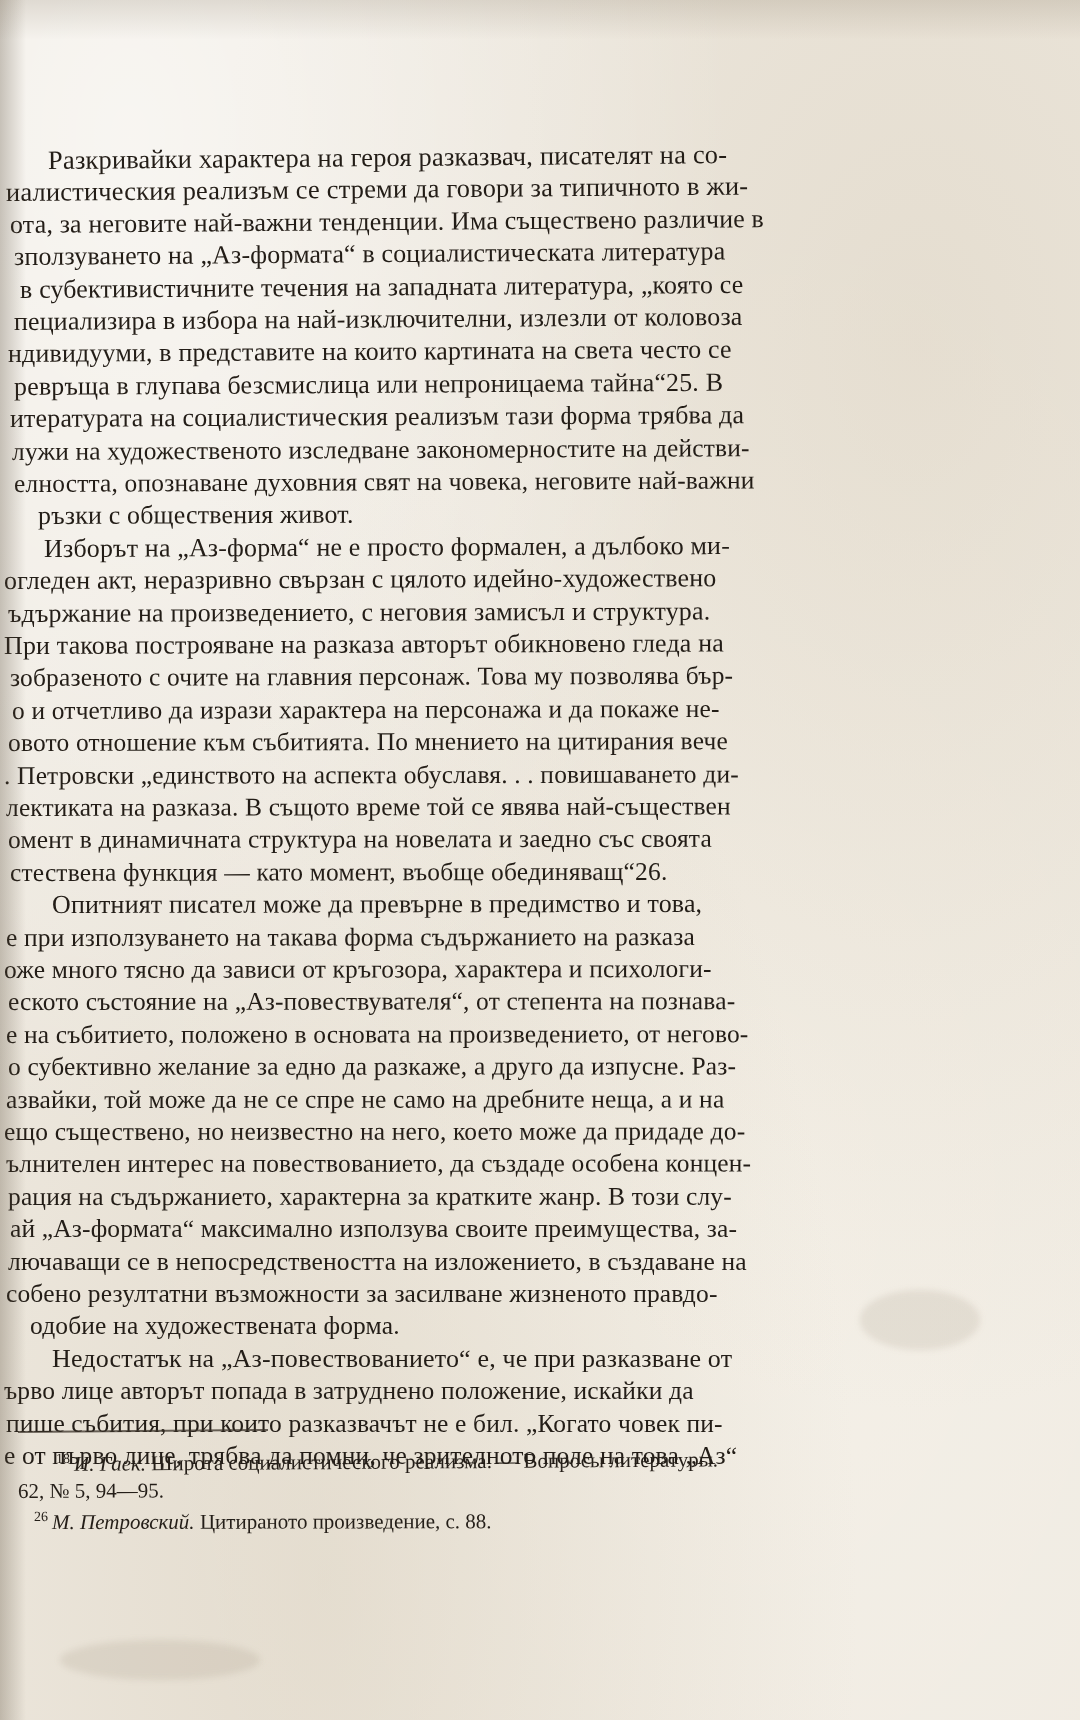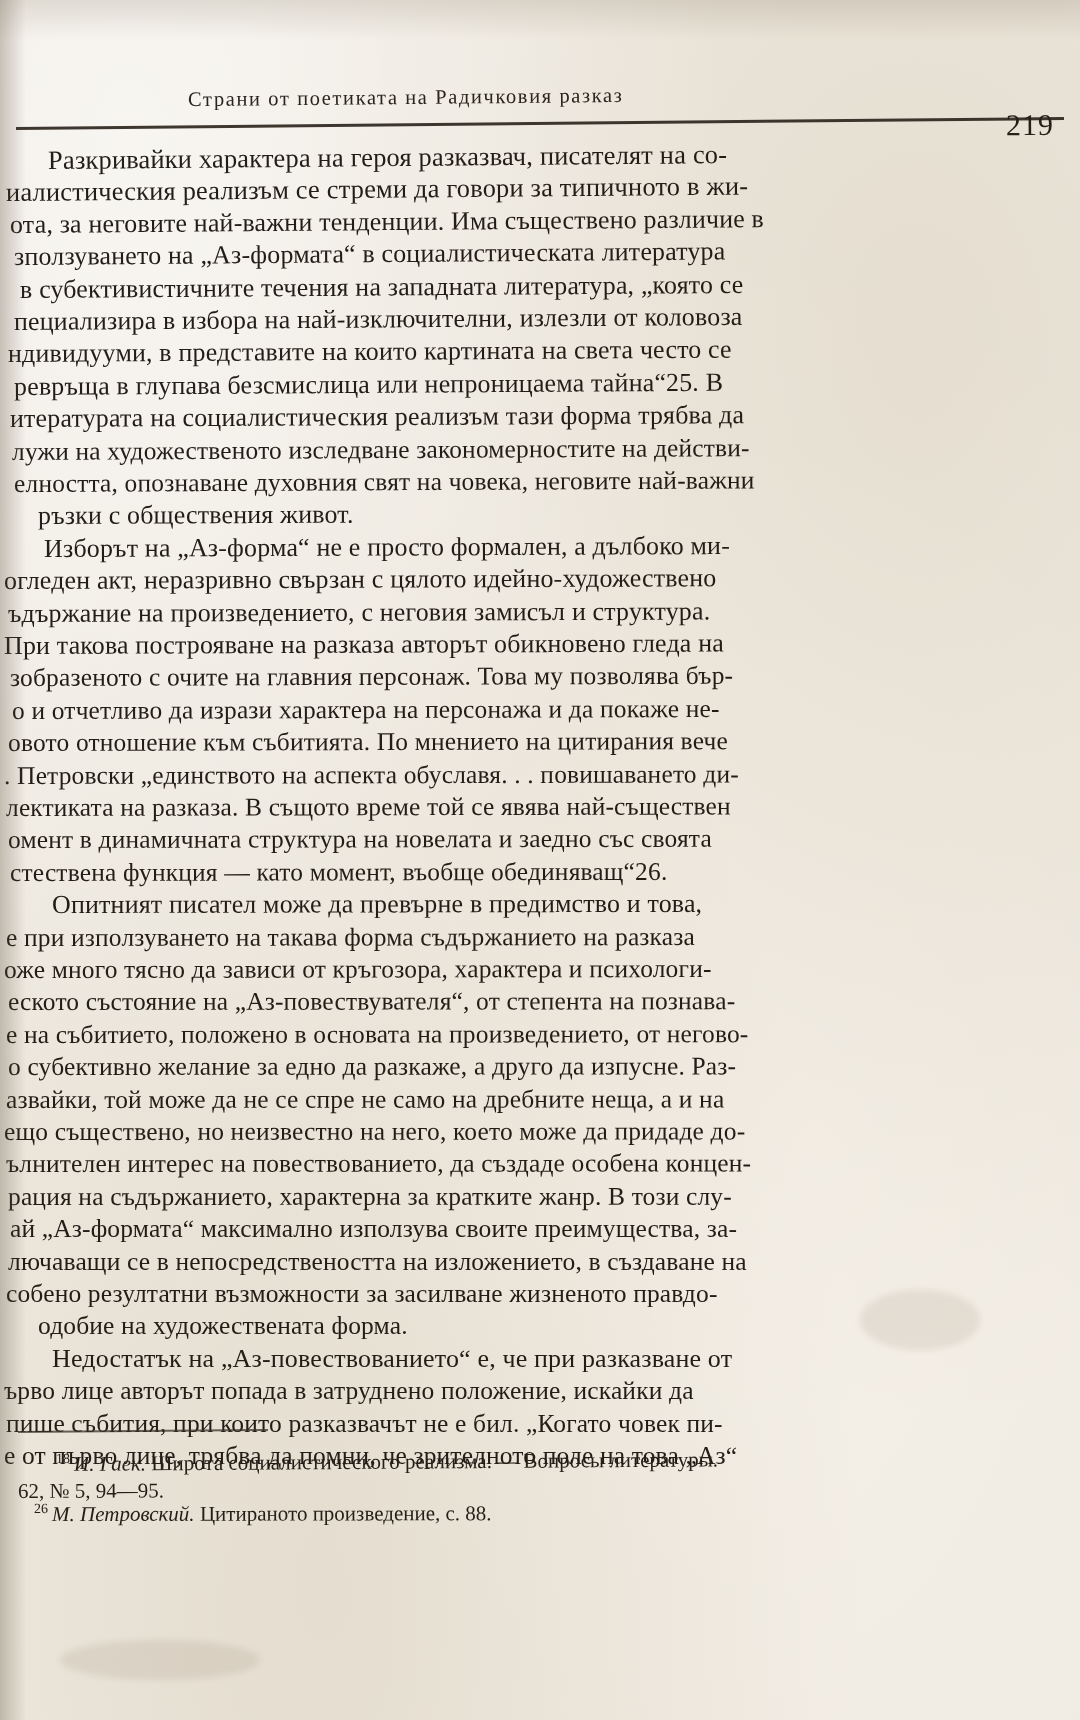--- a/index.html
+++ b/index.html
@@ -154,25 +154,20 @@
     filter: blur(3px);
   }
 </style>
 </head>
 <body>
 
 <div class="page">
 
   <div class="paper-grain"></div>
 
-  <div class="header-zone">
-    <div class="head-rule"></div>
-    <div class="running-head">Страни от поетиката на Радичковия разказ</div>
-    <div class="page-number">219</div>
-  </div>
 
   <div class="body-zone">
     <div id="lines">
         <div class="line indent" style="top: 0px; left: 48px; font-size: 26.5px; transform: rotate(-0.5deg);">Разкривайки характера на героя разказвач, писателят на со-</div>
         <div class="line" style="top: 32px; left: 6px; font-size: 26.5px; transform: rotate(-0.5deg);">иалистическия реализъм се стреми да говори за типичното в жи-</div>
         <div class="line" style="top: 65px; left: 10px; font-size: 26px; transform: rotate(-0.45deg);">ота, за неговите най-важни тенденции. Има съществено различие в</div>
         <div class="line" style="top: 97px; left: 14px; font-size: 26px; transform: rotate(-0.45deg);">зползуването на „Аз-формата“ в социалистическата литература</div>
         <div class="line" style="top: 130px; left: 20px; font-size: 26px; transform: rotate(-0.4deg);">в субективистичните течения на западната литература, „която се</div>
         <div class="line" style="top: 162px; left: 14px; font-size: 26px; transform: rotate(-0.4deg);">пециализира в избора на най-изключителни, излезли от коловоза</div>
         <div class="line" style="top: 194px; left: 8px; font-size: 26px; transform: rotate(-0.35deg);">ндивидууми, в представите на които картината на света често се</div>
@@ -198,34 +193,34 @@
         <div class="line" style="top: 842px; left: 8px; font-size: 25.5px; transform: rotate(-0.06deg);">еското състояние на „Аз-повествувателя“, от степента на познава-</div>
         <div class="line" style="top: 875px; left: 6px; font-size: 25.5px; transform: rotate(-0.06deg);">е на събитието, положено в основата на произведението, от негово-</div>
         <div class="line" style="top: 907px; left: 8px; font-size: 25.5px; transform: rotate(-0.05deg);">о субективно желание за едно да разкаже, а друго да изпусне. Раз-</div>
         <div class="line" style="top: 940px; left: 6px; font-size: 25.5px; transform: rotate(-0.05deg);">азвайки, той може да не се спре не само на дребните неща, а и на</div>
         <div class="line" style="top: 972px; left: 4px; font-size: 25.5px; transform: rotate(-0.04deg);">ещо съществено, но неизвестно на него, което може да придаде до-</div>
         <div class="line" style="top: 1004px; left: 6px; font-size: 25.5px; transform: rotate(-0.04deg);">ълнителен интерес на повествованието, да създаде особена концен-</div>
         <div class="line" style="top: 1037px; left: 8px; font-size: 25.5px; transform: rotate(-0.03deg);">рация на съдържанието, характерна за кратките жанр. В този слу-</div>
         <div class="line" style="top: 1069px; left: 10px; font-size: 25.5px; transform: rotate(-0.02deg);">ай „Аз-формата“ максимално използува своите преимущества, за-</div>
         <div class="line" style="top: 1102px; left: 8px; font-size: 25.5px; transform: rotate(-0.02deg);">лючаващи се в непосредствеността на изложението, в създаване на</div>
         <div class="line" style="top: 1134px; left: 6px; font-size: 25.5px; transform: rotate(-0.01deg);">собено резултатни възможности за засилване жизненото правдо-</div>
-        <div class="line" style="top: 1166px; left: 38px; font-size: 25.5px; transform: rotate(0deg);">одобие на художествената форма.</div>
+        <div class="line" style="top: 1166px; left: 30px; font-size: 25.5px; transform: rotate(0deg);">одобие на художествената форма.</div>
         <div class="line indent" style="top: 1199px; left: 52px; font-size: 26px; transform: rotate(0deg); text-align: center;">Недостатък на „Аз-повествованието“ е, че при разказване от</div>
         <div class="line" style="top: 1231px; left: 4px; font-size: 25.5px; transform: rotate(0deg);">ърво лице авторът попада в затруднено положение, искайки да</div>
         <div class="line" style="top: 1264px; left: 6px; font-size: 25.5px; transform: rotate(0.02deg);">пише събития, при които разказвачът не е бил. „Когато човек пи-</div>
         <div class="line" style="top: 1296px; left: 4px; font-size: 25.5px; transform: rotate(0.02deg);">е от първо лице, трябва да помни, че зрителното поле на това „Аз“</div>
       </div>
   </div>
 
   <div class="footnote-zone">
     <div class="fn-rule"></div>
     <div id="fnlines">
         <div class="fn-line" style="top: 14px; left: 56px; transform: rotate(-0.4deg);"><sup>18</sup><span class="it">И. Гаек.</span><span> Широта социалистического реализма. — Вопросы литературы.</span></div>
         <div class="fn-line" style="top: 46px; left: 18px; transform: rotate(-0.25deg);"><span>62, № 5, 94—95.</span></div>
-        <div class="fn-line" style="top: 64px; left: 34px; transform: rotate(-0.1deg);"><sup>26</sup><span class="it">М. Петровский.</span><span> Цитираното произведение, с. 88.</span></div>
+        <div class="fn-line" style="top: 72px; left: 34px; transform: rotate(-0.1deg);"><sup>26</sup><span class="it">М. Петровский.</span><span> Цитираното произведение, с. 88.</span></div>
       </div>
   </div>
 
   <div class="smear" style="left:860px; top:1290px; width:120px; height:60px;"></div>
   <div class="smear" style="left:60px; top:1640px; width:200px; height:40px;"></div>
 
   <div class="edge-shadow-left"></div>
   <div class="edge-shadow-top"></div>
 </div>
 

